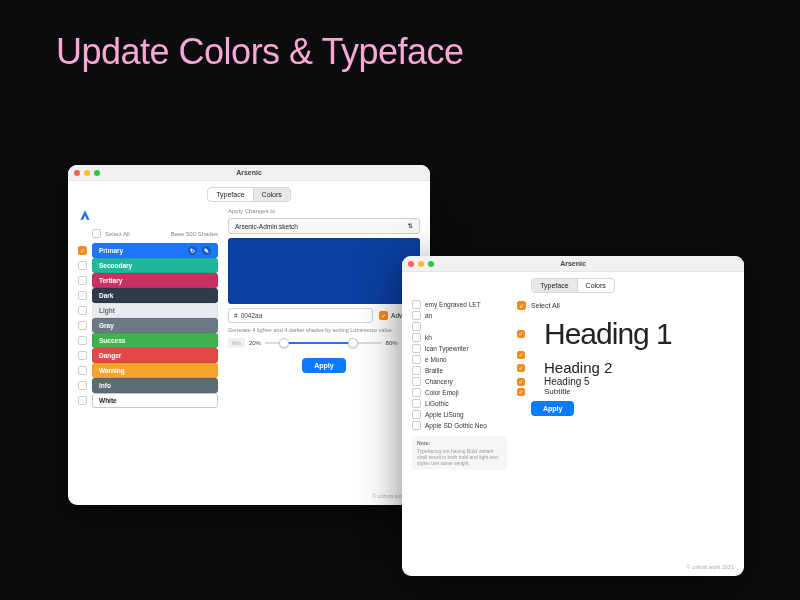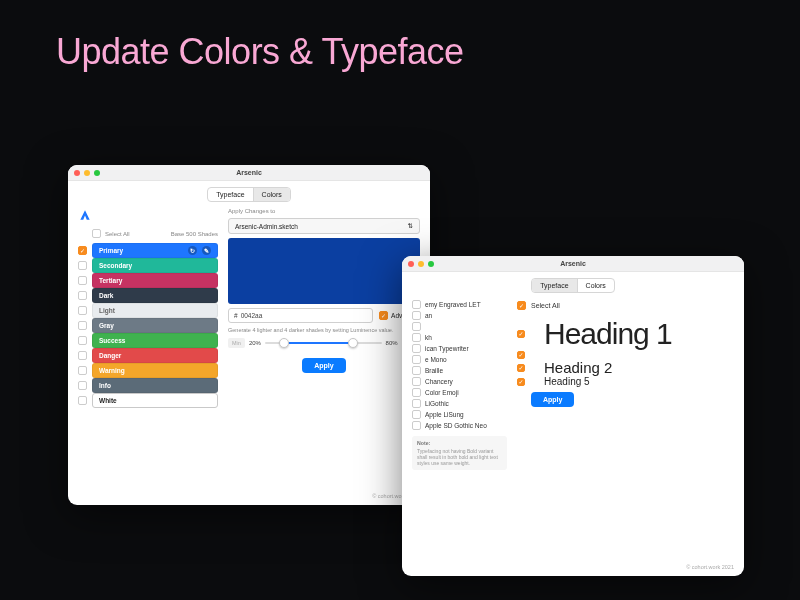--- a/index.html
+++ b/index.html
@@ -370,18 +370,22 @@
             <span class="chk on"></span>
           </div>
           <div class="h-item">
             <span class="chk on"></span>
             <span class="h3">Heading 2</span>
           </div>
           <div class="h-item">
             <span class="chk on"></span>
             <span class="h5">Heading 5</span>
           </div>
+          <div class="h-item">
+            <span class="chk on"></span>
+            <span class="sub">Subtitle</span>
+          </div>
         </div>
       <div class="apply-btn apply2">Apply</div>
     </div>
   </div>
   <div class="footer">© cohort.work 2021</div>
 </div>
 
 </body></html>

